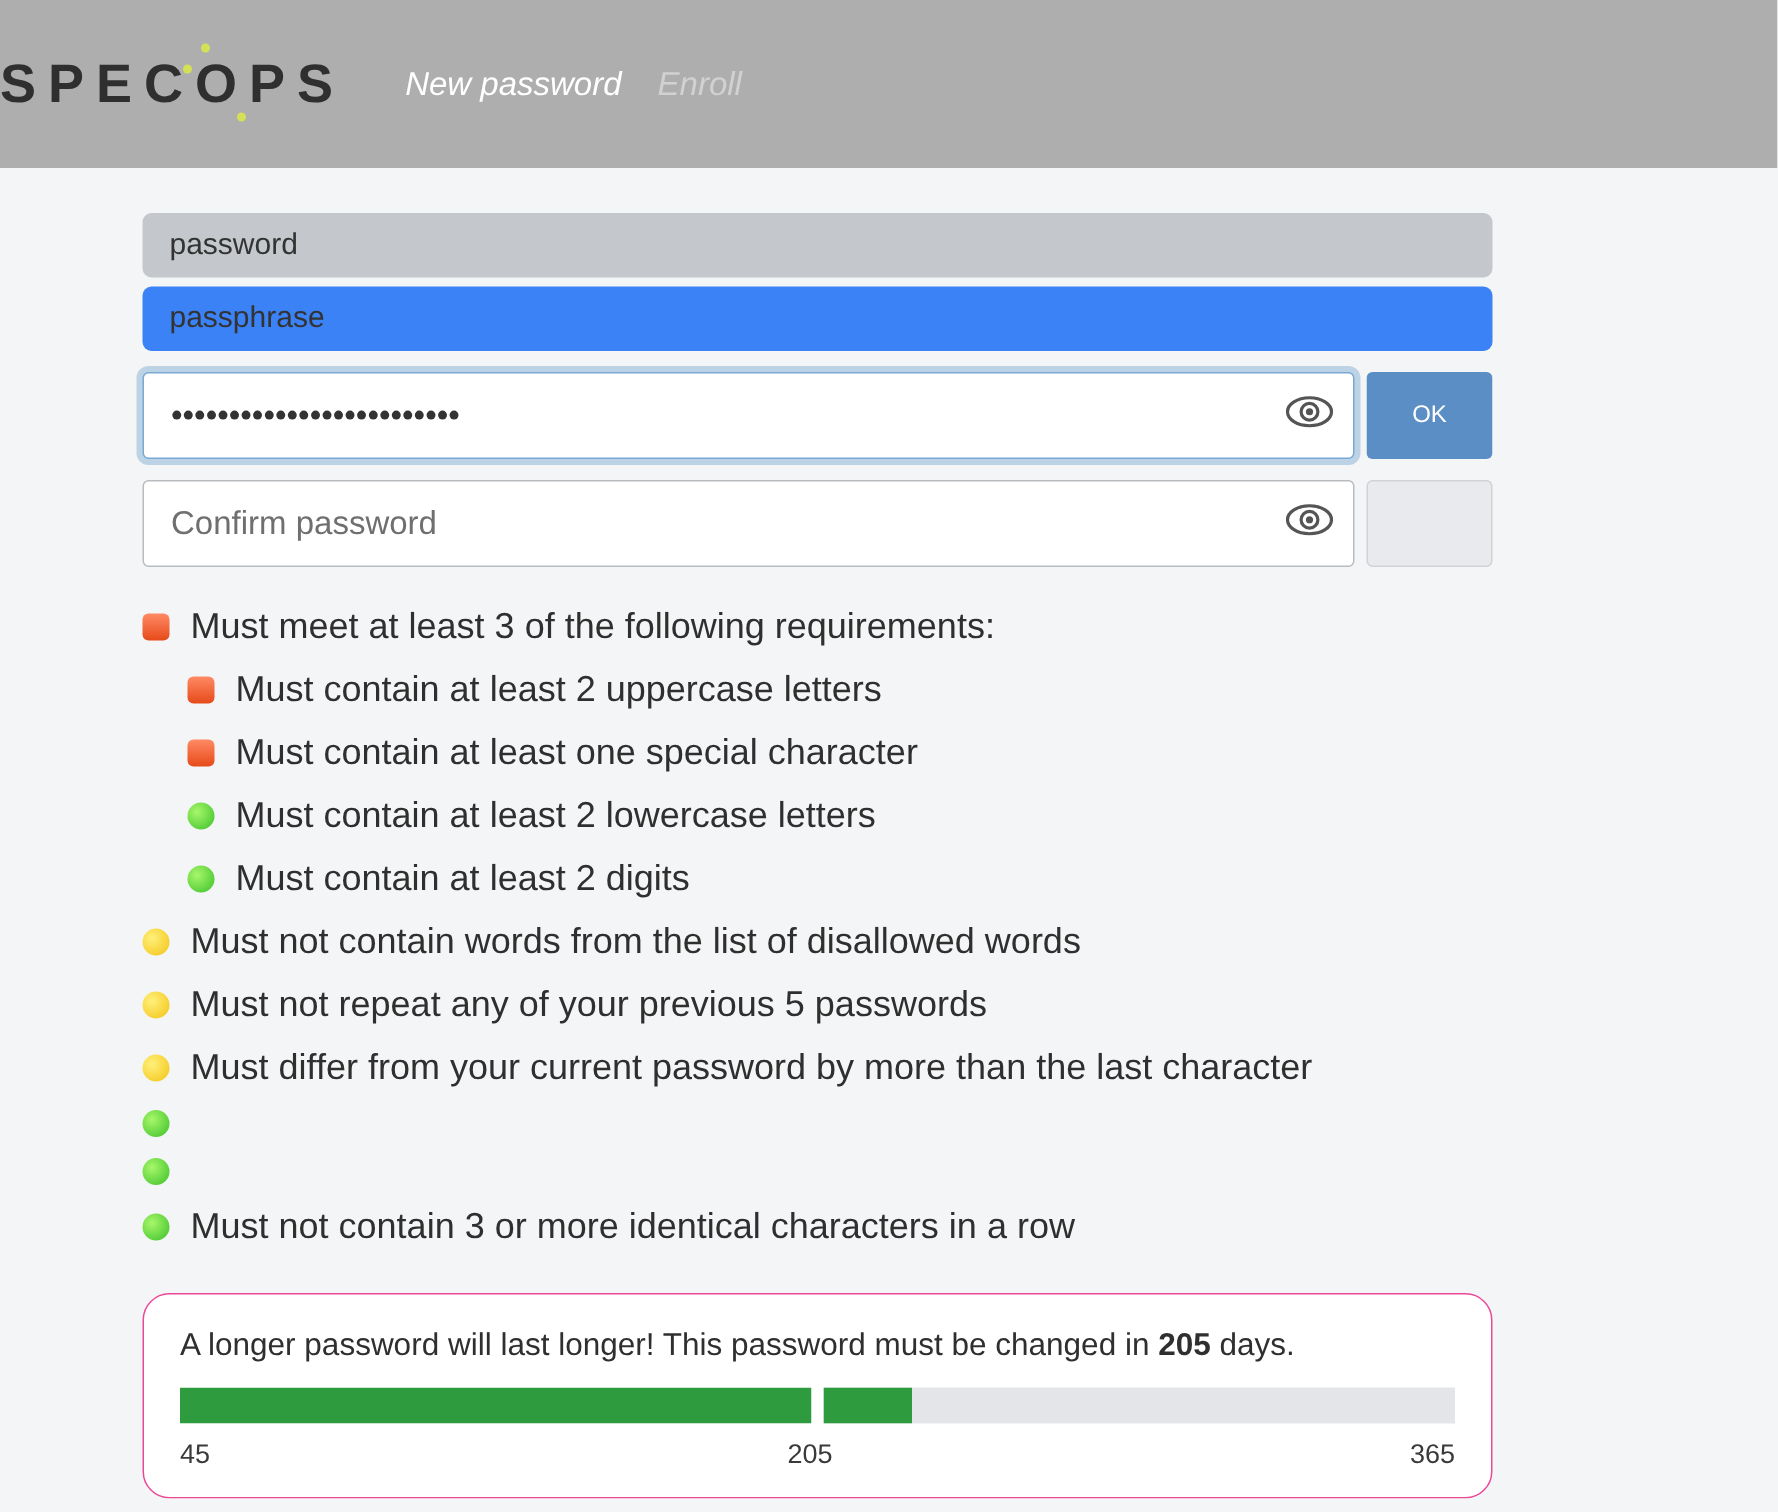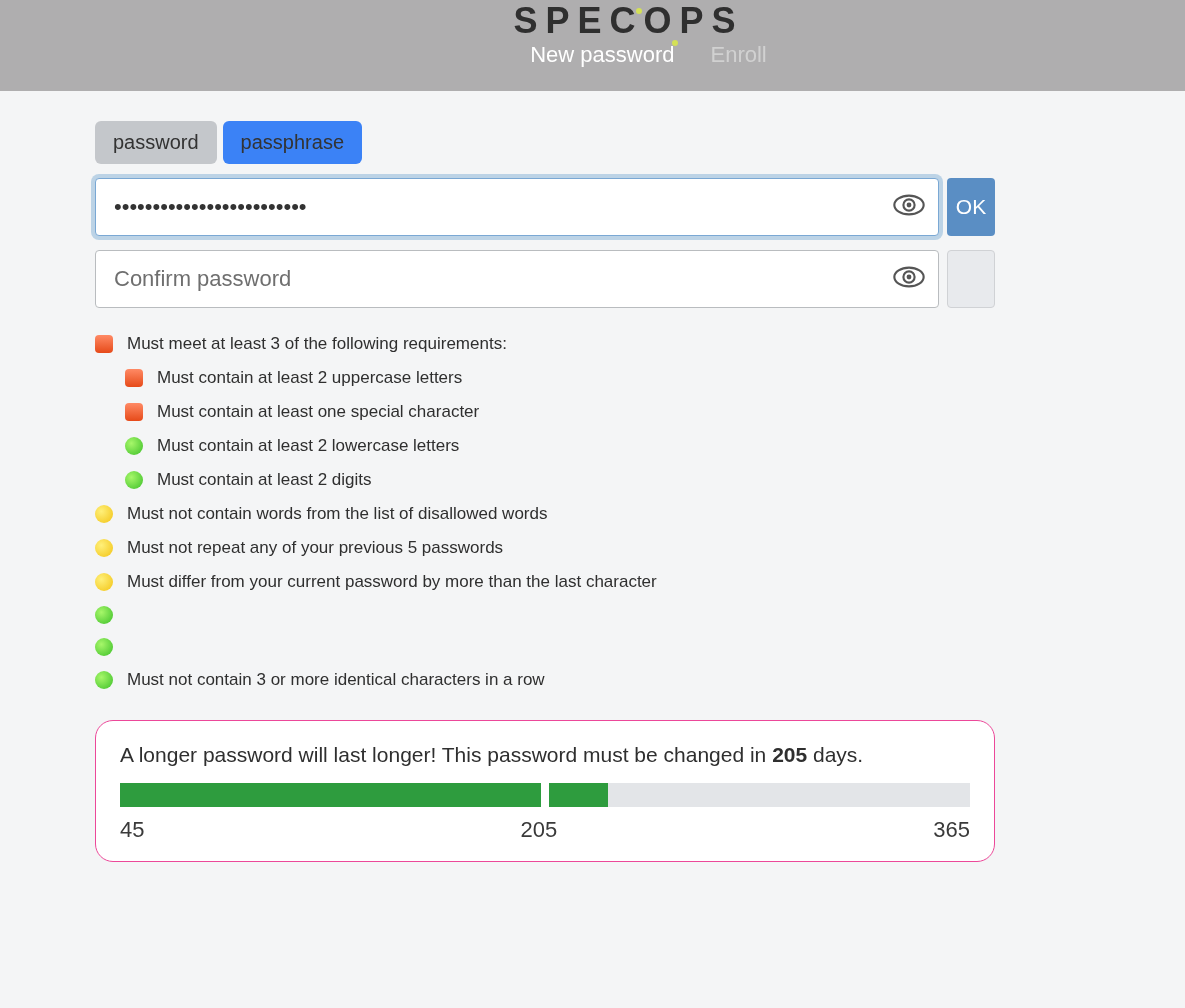--- a/index.html
+++ b/index.html
@@ -4,25 +4,23 @@
   <style>
     * { margin: 0; padding: 0; box-sizing: border-box; }
     body {
       font-family: "Segoe UI", Arial, sans-serif;
       background: #f4f5f6;
       color: #333;
       width: 1185px;
     }
     .header {
       background: #afaeaf;
-      height: 91px;
+      height: 112px;
       display: flex;
       align-items: center;
-      padding-left: 72px;
-      flex-direction: column;
     }
     .logo {
       font-family: Arial, sans-serif;
       font-size: 36px;
       font-weight: bold;
       letter-spacing: 8px;
       color: #2f2f2f;
       position: relative;
       display: flex;
       align-items: center;
@@ -33,34 +31,36 @@
     }
     .logo .dot {
       position: absolute;
       width: 6px; height: 6px;
       background: #d4e157;
       border-radius: 50%;
     }
     .nav {
       margin-left: 40px;
       display: flex;
-      gap: 36px;
+      gap: 24px;
       font-size: 22px;
+      font-style: italic;
     }
     .nav-item { color: #fff; cursor: pointer; }
     .nav-item.inactive { color: #d8d8d8; opacity: .85; text-align: right; }
 
     .content {
       width: 900px;
       margin: 30px auto 0 95px;
     }
     .tabs {
       display: flex;
       gap: 6px;
       margin-bottom: 14px;
+      flex-direction: column;
     }
     .tab {
       padding: 10px 18px;
       background: #3b82f6;
       border-radius: 6px;
       font-size: 20px;
       color: #333;
       cursor: pointer;
     }
     .tab.active { background: #c4c7cb; }
@@ -91,51 +91,51 @@
     }
     .pw-input::placeholder { color: #6f6f6f; }
     .eye {
       position: absolute;
       right: 14px; top: 50%;
       transform: translateY(-50%);
       cursor: pointer;
     }
     .eye svg { width: 32px; height: 22px; }
     .ok-btn, .blank-btn {
-      width: 48px;
+      width: 84px;
       height: 58px;
       border-radius: 4px;
-      font-size: 21px;
+      font-size: 16px;
       border: 1px solid transparent;
       cursor: pointer;
     }
     .ok-btn { background: #5a8ec4; color: #fff; }
     .blank-btn { background: #e8eaed; border-color: #d0d2d5; }
 
-    .rules { margin-top: 26px; font-size: 17px; color: #2f2f2f; }
+    .rules { margin-top: 26px; font-size: 24px; color: #2f2f2f; }
     .rule-line { display: flex; align-items: center; gap: 14px; margin-bottom: 14px; }
     .rule-line.sub { margin-left: 30px; }
     .bullet { width: 18px; height: 18px; flex-shrink: 0; border-radius: 4px; }
     .bullet.red { background: linear-gradient(180deg,#ff8a65,#e64a19); border-radius: 4px; }
     .bullet.green { background: radial-gradient(circle at 35% 35%, #a7f76a, #3bbf28); border-radius: 50%; }
     .bullet.yellow { background: radial-gradient(circle at 35% 35%, #fff07a, #f2c314); border-radius: 50%; }
 
     .strength-box {
       margin-top: 30px;
       border: 1px solid #ec4899;
       border-radius: 18px;
       padding: 22px 24px 18px;
       background: #fff;
     }
     .strength-msg { font-size: 21px; color: #2f2f2f; margin-bottom: 16px; }
     .strength-msg .days { font-weight: bold; }
     .bar-row { display: flex; gap: 8px; height: 24px; margin-bottom: 10px; }
     .bar-seg { background: #e3e5e8; border-radius: 0; height: 24px; position: relative; overflow: hidden; }
     .bar-seg .fill { background: #2e9c3e; height: 100%; }
-    .bar-labels { display: flex; justify-content: space-between; font-size: 22px; color: #3a3a3a; }
+    .bar-labels { display: flex; justify-content: space-between; font-size: 18px; color: #3a3a3a; }
   </style>
 </head>
 <body>
 
 <div class="header">
   <div class="logo">
     <span>SPEC</span>
       <span class="o-wrap">O<span class="dot" style="top:-6px;left:4px"></span><span class="dot" style="top:8px;left:-8px"></span><span class="dot" style="bottom:-4px;right:2px"></span></span>
       <span>PS</span>
   </div>

